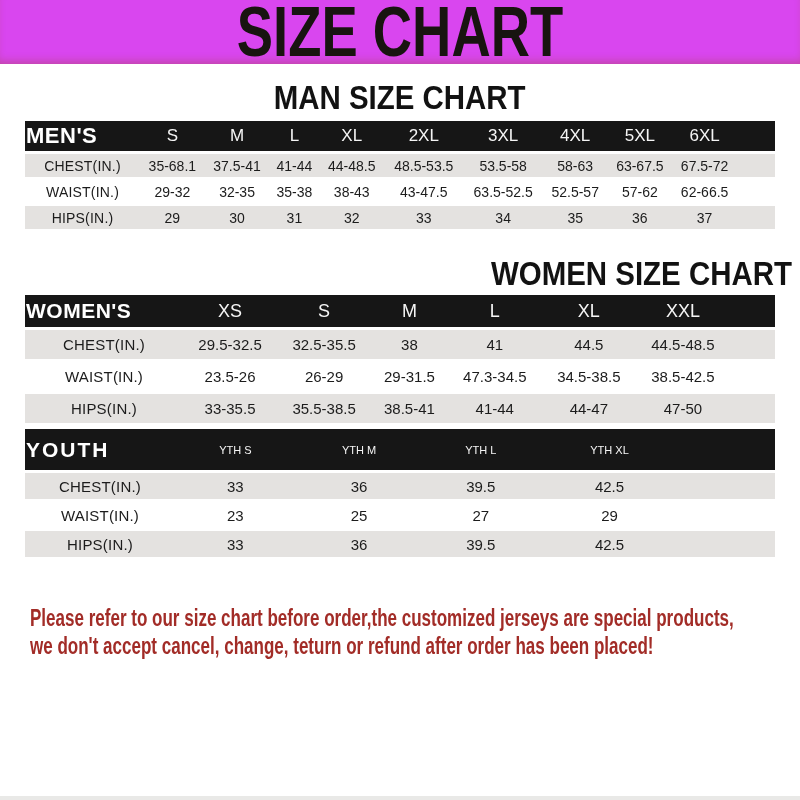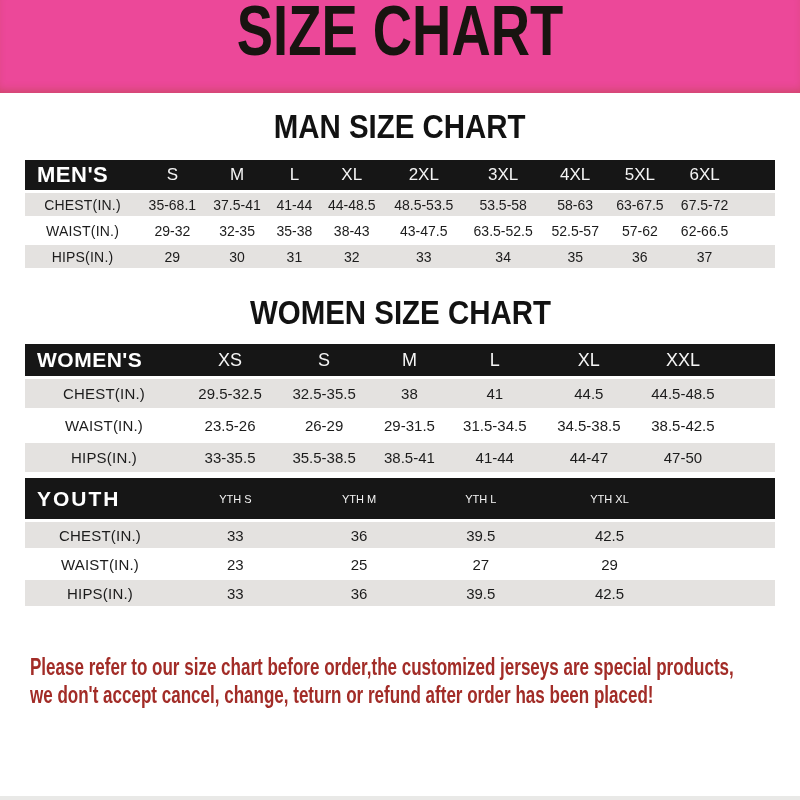--- a/index.html
+++ b/index.html
@@ -9,23 +9,24 @@
     height: 800px;
     background: #ffffff;
     font-family: "Liberation Sans", sans-serif;
     position: relative;
     overflow: hidden;
   }
 
   
   .banner {
     width: 800px;
-    height: 93px;
-    background: #ec4899;
+    height: 64px;
+    background: #d946ef;
     display: flex;
+    align-items: center;
     justify-content: center;
     box-shadow: inset 0 -6px 10px -4px rgba(140,70,0,.35);
   }
   .banner-title {
     display: inline-block;
     font-size: 64px;
     font-weight: bold;
     color: #181410;
     line-height: 1;
     transform: scale(0.85, 1.1);
@@ -41,22 +42,22 @@
     line-height: 36px;
     font-weight: bold;
     color: #121212;
   }
   .section-heading .heading-text {
     display: inline-block;
     transform: scale(0.95, 1.08);
     letter-spacing: 0px;
     white-space: nowrap;
   }
-  #sec-man   .section-heading { margin: 16px 0 12px; }
-  #sec-women .section-heading { margin: 24px 0 10px; }
+  #sec-man   .section-heading { margin: 16px 0 2px; }
+  #sec-women .section-heading { margin: 24px 0 0; text-align: right; }
   #sec-youth .section-heading { margin: 30px 0 14px; }
 
   
   table.size-table {
     width: 750px;
     margin: 0 auto;
     border-collapse: separate;
     border-spacing: 0 3px;
     table-layout: auto;
   }
@@ -65,21 +66,21 @@
     padding: 0 2px;
     font-weight: normal;
     white-space: nowrap;
   }
   tr.head-row th {
     background: #161616;
     color: #f5f5f5;
   }
   tr.head-row th.tlabel {
     text-align: left;
-    padding-left: 12px;
+    padding-left: 1px;
     font-weight: bold;
     color: #ffffff;
   }
   tr.data-row td {
     color: #1c1c1c;
     font-size: 15px;
   }
   tbody tr.data-row:nth-child(odd)  td { background: #E4E2E0; }
   tbody tr.data-row:nth-child(even) td { background: #ffffff; }
   td.rlabel { font-size: 15px; letter-spacing: 0.2px; }
@@ -220,21 +221,21 @@
           <td class="val">41</td>
           <td class="val">44.5</td>
           <td class="val">44.5-48.5</td>
           <td class="filler"></td>
         </tr>
         <tr class="data-row">
           <td class="rlabel">WAIST(IN.)</td>
           <td class="val">23.5-26</td>
           <td class="val">26-29</td>
           <td class="val">29-31.5</td>
-          <td class="val">31.5-34.5</td>
+          <td class="val">47.3-34.5</td>
           <td class="val">34.5-38.5</td>
           <td class="val">38.5-42.5</td>
           <td class="filler"></td>
         </tr>
         <tr class="data-row">
           <td class="rlabel">HIPS(IN.)</td>
           <td class="val">33-35.5</td>
           <td class="val">35.5-38.5</td>
           <td class="val">38.5-41</td>
           <td class="val">41-44</td>

